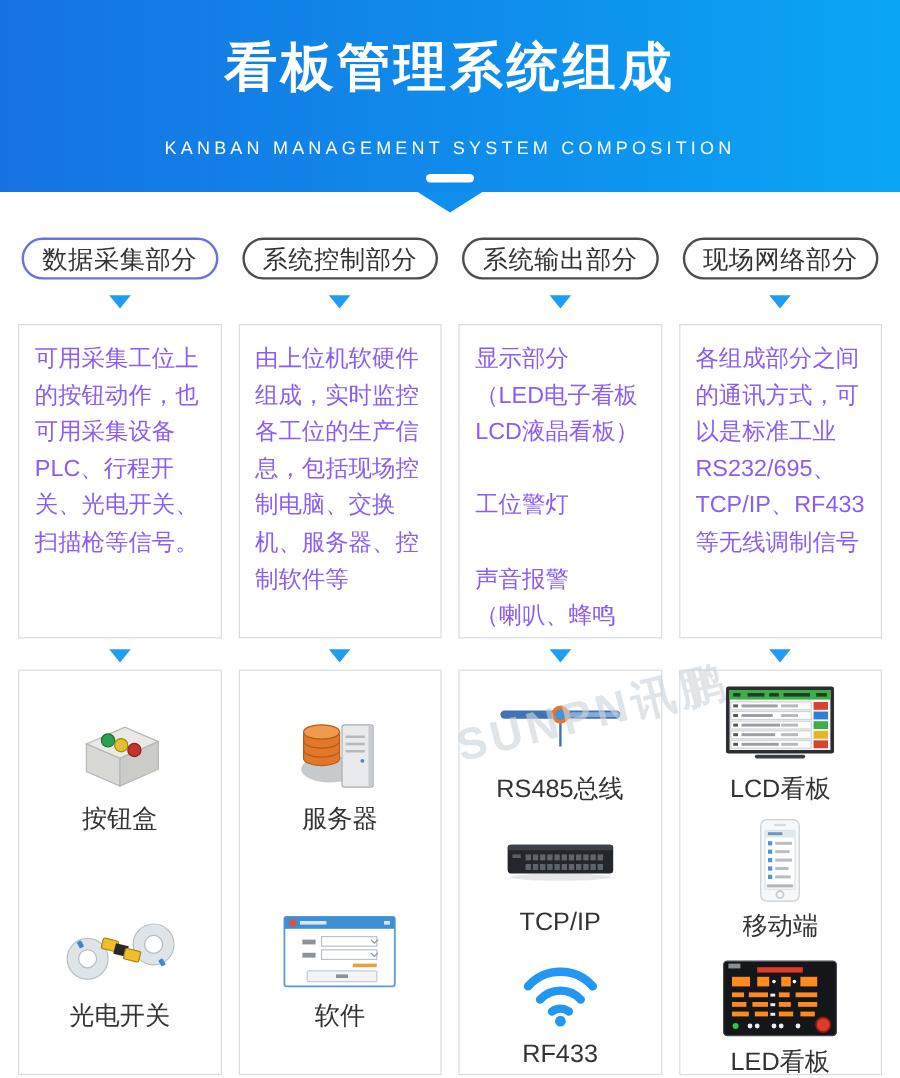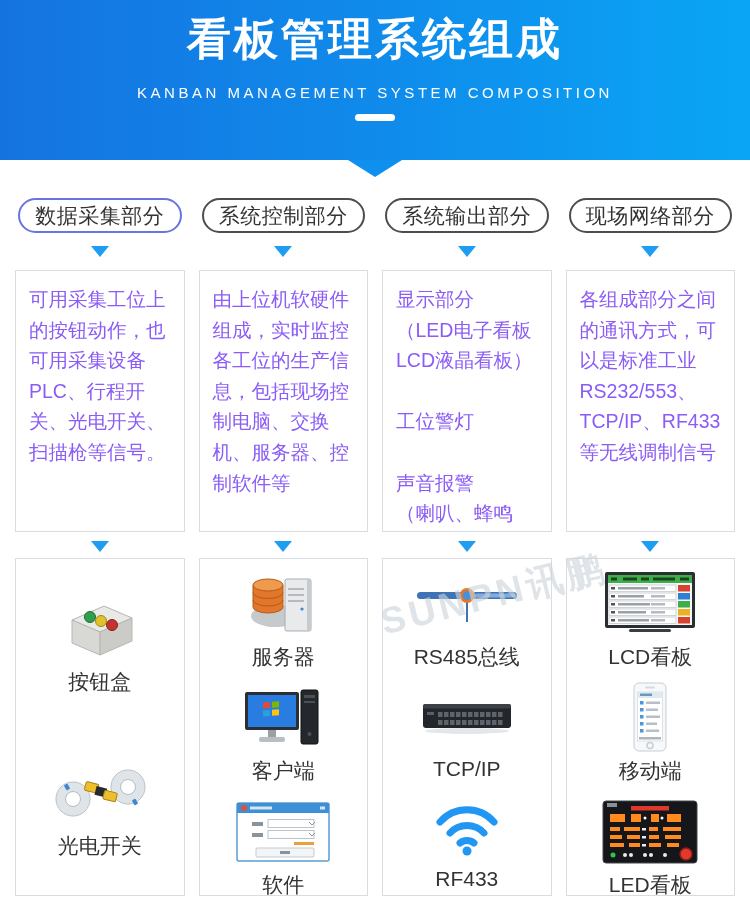--- a/index.html
+++ b/index.html
@@ -3,22 +3,22 @@
 <meta charset="utf-8">
 <style>
   html,body{margin:0;padding:0;background:#fff;}
   .page{width:750px;height:898px;position:relative;overflow:hidden;background:#fff;
         font-family:"Liberation Sans","DejaVu Sans",sans-serif;color:#333;}
 
   
   .header{height:160px;background:linear-gradient(90deg,#1573e0 0%,#0f8dec 55%,#0aa6f5 100%);
           text-align:center;position:relative;}
   .header-title{color:#fff;font-size:44px;font-weight:bold;letter-spacing:3px;
-                padding-top:10px;margin:0;}
-  .header-sub{color:#fff;font-size:15px;letter-spacing:3.5px;margin-top:15px;font-weight:500;}
+                padding-top:27px;margin:0;}
+  .header-sub{color:#fff;font-size:15px;letter-spacing:3.5px;margin-top:29px;font-weight:500;}
   .header-bar{width:40px;height:7px;border-radius:4px;background:#fff;margin:13px auto 0;}
   .header-tri{position:absolute;left:50%;top:160px;transform:translateX(-50%);
               width:0;height:0;border-left:27px solid transparent;border-right:27px solid transparent;
               border-top:17px solid #0f90ee;}
 
   
   .columns{display:flex;gap:14px;padding:0 15px;margin-top:38px;position:relative;}
   .col{flex:1;display:flex;flex-direction:column;align-items:center;min-width:0;}
 
   .pill{box-sizing:border-box;width:calc(100% - 6px);height:35px;border-radius:18px;
@@ -117,39 +117,20 @@
               <line x1="47" y1="26" x2="63" y2="26" stroke="#b6babe" stroke-width="2"></line>
               <line x1="47" y1="32" x2="63" y2="32" stroke="#b6babe" stroke-width="2"></line>
               <circle cx="61" cy="40" r="1.6" fill="#3f86d6"></circle>
               <path d="M12 16 v22 a15 6 0 0 0 30 0 v-22" fill="#e2762b" stroke="#b35c16"></path>
               <path d="M12 23.5 a15 6 0 0 0 30 0" fill="none" stroke="#b35c16"></path>
               <path d="M12 31 a15 6 0 0 0 30 0" fill="none" stroke="#b35c16"></path>
               <ellipse cx="27" cy="16" rx="15" ry="6" fill="#f09a4e" stroke="#b35c16"></ellipse>
             </svg>
           </div>
           <div class="caption">服务器</div>
-        </div>
-        <div class="item">
-          <div class="icon-wrap">
-            <svg width="84" height="64" viewBox="0 0 84 64">
-              <rect x="60" y="4" width="17" height="54" rx="2" fill="#24282c" stroke="#111"></rect>
-              <rect x="63" y="9" width="11" height="3" fill="#4a5055"></rect>
-              <rect x="63" y="15" width="11" height="2" fill="#4a5055"></rect>
-              <circle cx="68.5" cy="48" r="2" fill="#4a5055"></circle>
-              <rect x="4" y="6" width="54" height="38" rx="2" fill="#2b2f33"></rect>
-              <rect x="7" y="9" width="48" height="32" fill="#2a7de0"></rect>
-              <rect x="22" y="18" width="7" height="6" fill="#e24a33" transform="skewY(-4)"></rect>
-              <rect x="31" y="18" width="7" height="6" fill="#7db700" transform="skewY(-4)"></rect>
-              <rect x="22" y="26" width="7" height="6" fill="#2a9fd8" transform="skewY(-4)"></rect>
-              <rect x="31" y="26" width="7" height="6" fill="#ffc20e" transform="skewY(-4)"></rect>
-              <rect x="27" y="44" width="8" height="7" fill="#9aa0a5"></rect>
-              <rect x="18" y="51" width="26" height="5" rx="2" fill="#b9bec2"></rect>
-            </svg>
-          </div>
-          <div class="caption">客户端</div>
         </div>
         <div class="item">
           <div class="icon-wrap">
             <svg width="98" height="68" viewBox="0 0 98 68">
               <rect x="3" y="5" width="92" height="58" rx="2" fill="#fff" stroke="#5b9bd5" stroke-width="1.5"></rect>
               <rect x="3" y="5" width="92" height="10" fill="#3d8fd6"></rect>
               <circle cx="10" cy="10" r="3" fill="#e34f3b"></circle>
               <rect x="16" y="8.5" width="22" height="3" fill="#d6e6f5"></rect>
               <rect x="86" y="8.5" width="5" height="3" fill="#d6e6f5"></rect>
               <rect x="18" y="24" width="11" height="4" fill="#8a939b"></rect>
@@ -238,21 +219,21 @@
             </svg>
           </div>
           <div class="caption">RF433</div>
         </div>
       </div>
     </div>
 
     <div class="col">
       <div class="pill">现场网络部分</div>
       <div class="tri-sm"></div>
-      <div class="desc">各组成部分之间的通讯方式，可以是标准工业RS232/553、TCP/IP、RF433等无线调制信号</div>
+      <div class="desc">各组成部分之间的通讯方式，可以是标准工业RS232/695、TCP/IP、RF433等无线调制信号</div>
       <div class="tri-sm second"></div>
       <div class="items">
         <div class="item">
           <div class="icon-wrap">
             <svg width="98" height="70" viewBox="0 0 98 70">
               <rect x="4" y="3" width="90" height="56" rx="2" fill="#2a2d31"></rect>
               <rect x="7" y="6" width="84" height="50" fill="#f4f6f7"></rect>
               <rect x="7" y="6" width="84" height="8" fill="#3fae4a"></rect>
               <rect x="10" y="8.5" width="6" height="3" fill="#19441d"></rect>
               <rect x="22" y="8.5" width="14" height="3" fill="#19441d"></rect>

